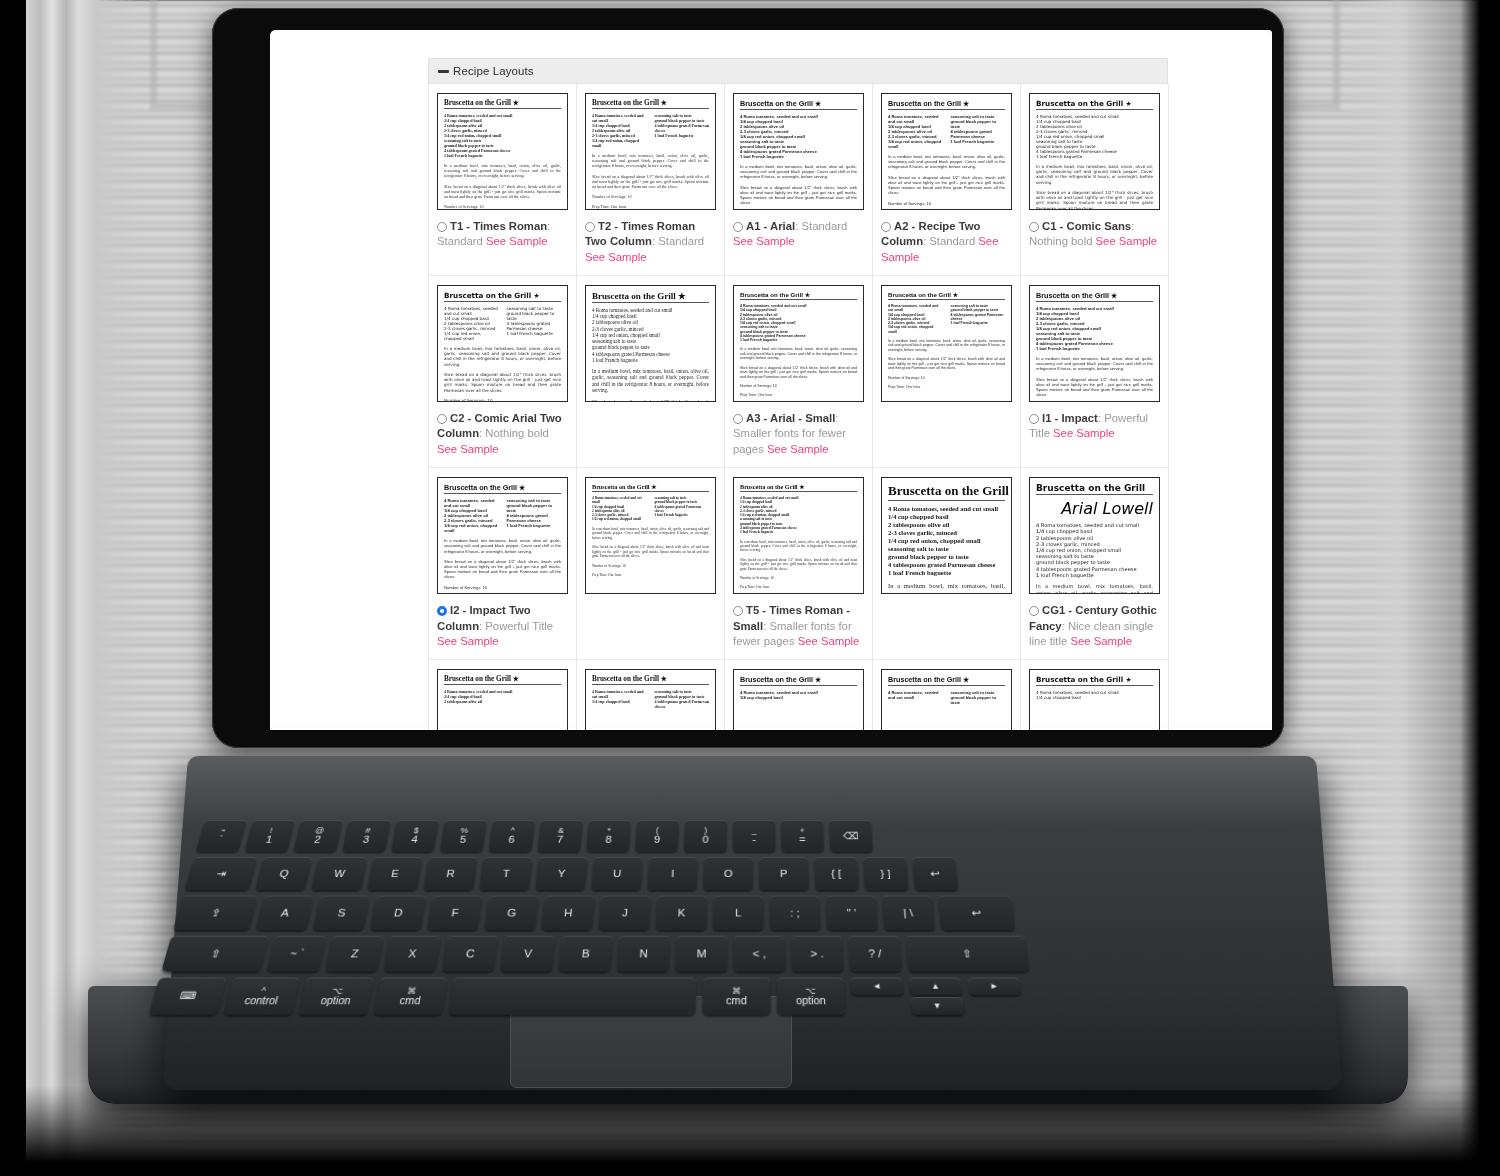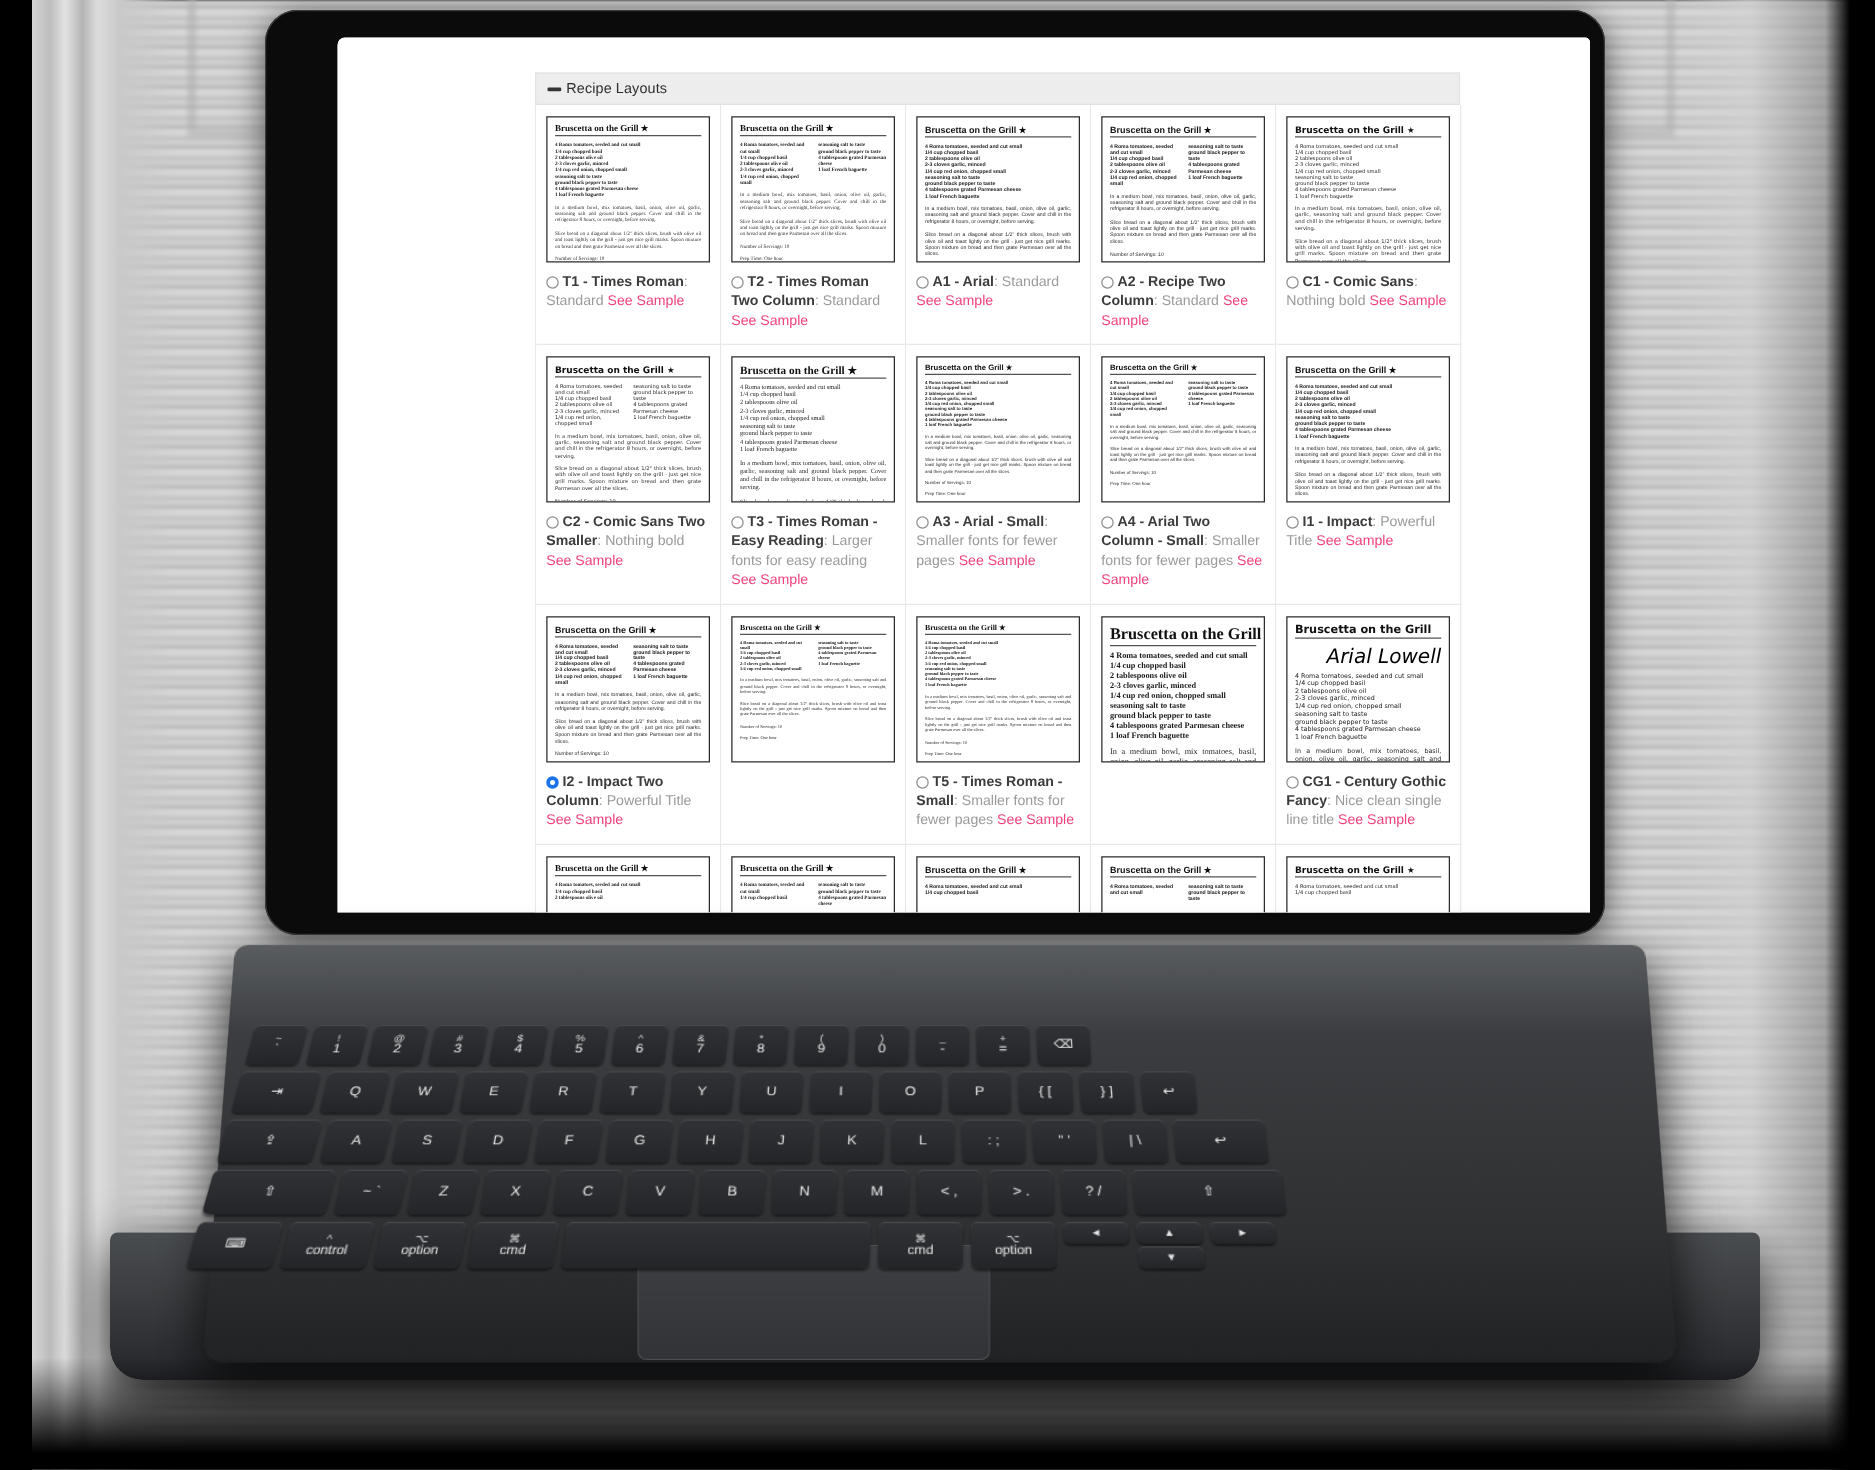--- a/index.html
+++ b/index.html
@@ -364,40 +364,39 @@
                         <div>seasoning salt to taste</div>
                         <div>ground black pepper to taste</div>
                         <div>4 tablespoons grated Parmesan cheese</div>
                         <div>1 loaf French baguette</div>
                       </div>
                     </div>
                     <div class="para">In a medium bowl, mix tomatoes, basil, onion, olive oil, garlic, seasoning salt and ground black pepper. Cover and chill in the refrigerator 8 hours, or overnight, before serving.</div>
                     <div class="para">Slice bread on a diagonal about 1/2" thick slices, brush with olive oil and toast lightly on the grill - just get nice grill marks. Spoon mixture on bread and then grate Parmesan over all the slices.</div>
                     <div class="meta">Number of Servings: 10</div>
                   </div>
-                  <div class="opt"><span class="radio"></span><b>C2 - Comic Sans Two Smaller</b><span class="desc">: Nothing bold </span><span class="link">See Sample</span></div>
+                  <div class="opt"><span class="radio"></span><b>C2 - Comic Arial Two Column</b><span class="desc">: Nothing bold </span><span class="link">See Sample</span></div>
                 </div>
                 <div class="cell">
                   <div class="thumb f-times sz-large">
                     <div class="r-title">Bruscetta on the Grill <span class="star">★</span></div>
                     <div class="ing light">
                       <div>4 Roma tomatoes, seeded and cut small</div>
                       <div>1/4 cup chopped basil</div>
                       <div>2 tablespoons olive oil</div>
                       <div>2-3 cloves garlic, minced</div>
                       <div>1/4 cup red onion, chopped small</div>
                       <div>seasoning salt to taste</div>
                       <div>ground black pepper to taste</div>
                       <div>4 tablespoons grated Parmesan cheese</div>
                       <div>1 loaf French baguette</div>
                     </div>
                     <div class="para">In a medium bowl, mix tomatoes, basil, onion, olive oil, garlic, seasoning salt and ground black pepper. Cover and chill in the refrigerator 8 hours, or overnight, before serving.</div>
                     <div class="para">Slice bread on a diagonal about 1/2" thick slices, brush with olive oil and toast lightly on the grill - just get nice grill marks. Spoon mixture on bread and then grate Parmesan over all the slices.</div>
                   </div>
-                  <div class="opt"><span class="radio"></span><b>T3 - Times Roman - Easy Reading</b><span class="desc">: Larger fonts for easy reading </span><span class="link">See Sample</span></div>
                 </div>
                 <div class="cell">
                   <div class="thumb f-arial sz-small">
                     <div class="r-title">Bruscetta on the Grill <span class="star">★</span></div>
                     <div class="ing">
                       <div>4 Roma tomatoes, seeded and cut small</div>
                       <div>1/4 cup chopped basil</div>
                       <div>2 tablespoons olive oil</div>
                       <div>2-3 cloves garlic, minced</div>
                       <div>1/4 cup red onion, chopped small</div>
@@ -429,21 +428,20 @@
                         <div>ground black pepper to taste</div>
                         <div>4 tablespoons grated Parmesan cheese</div>
                         <div>1 loaf French baguette</div>
                       </div>
                     </div>
                     <div class="para">In a medium bowl, mix tomatoes, basil, onion, olive oil, garlic, seasoning salt and ground black pepper. Cover and chill in the refrigerator 8 hours, or overnight, before serving.</div>
                     <div class="para">Slice bread on a diagonal about 1/2" thick slices, brush with olive oil and toast lightly on the grill - just get nice grill marks. Spoon mixture on bread and then grate Parmesan over all the slices.</div>
                     <div class="meta">Number of Servings: 10</div>
                     <div class="meta">Prep Time: One hour</div>
                   </div>
-                  <div class="opt"><span class="radio"></span><b>A4 - Arial Two Column - Small</b><span class="desc">: Smaller fonts for fewer pages </span><span class="link">See Sample</span></div>
                 </div>
                 <div class="cell">
                   <div class="thumb f-impact sz-std">
                     <div class="r-title">Bruscetta on the Grill <span class="star">★</span></div>
                     <div class="ing">
                       <div>4 Roma tomatoes, seeded and cut small</div>
                       <div>1/4 cup chopped basil</div>
                       <div>2 tablespoons olive oil</div>
                       <div>2-3 cloves garlic, minced</div>
                       <div>1/4 cup red onion, chopped small</div>

